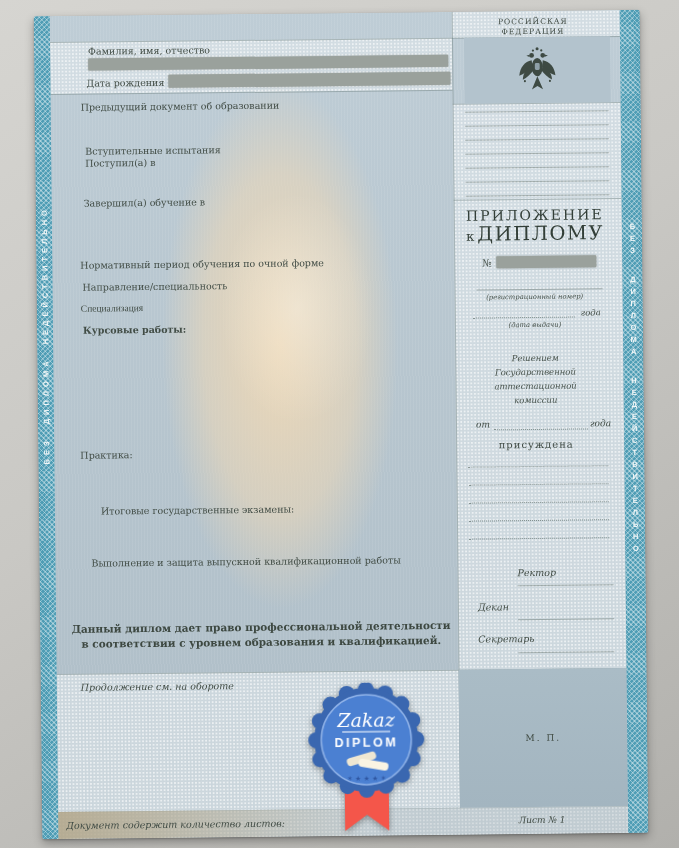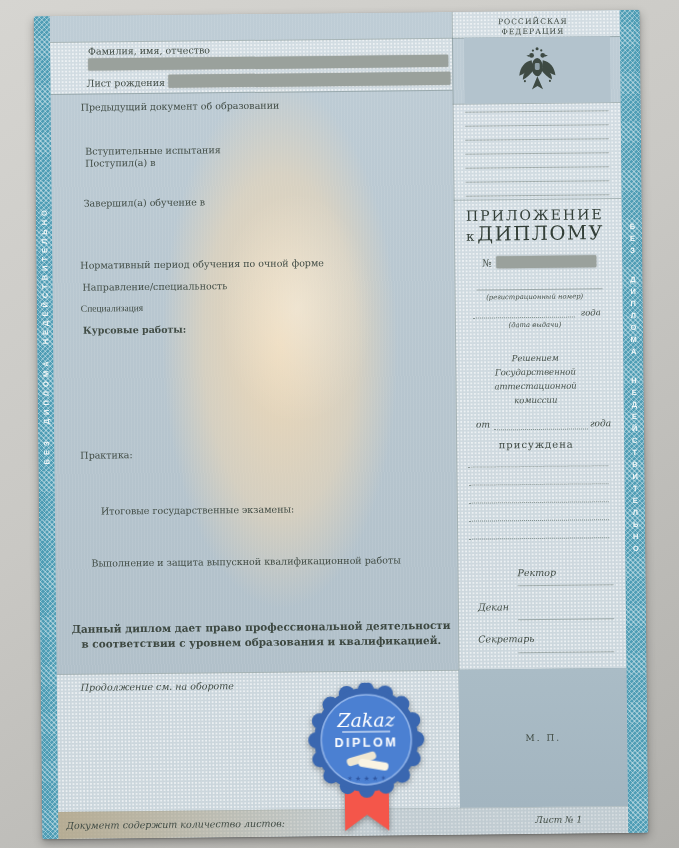--- a/index.html
+++ b/index.html
@@ -75,21 +75,21 @@
     <div class="hair" style="left:16px;top:26px;width:402px;height:1px;"></div>
     <div class="hair" style="left:16px;top:78px;width:402px;height:1px;"></div>
     <div class="hair" style="left:16px;top:658px;width:570px;height:1px;"></div>
     <div class="hair" style="left:16px;top:796px;width:570px;height:1px;"></div>
     <div class="hair" style="left:418px;top:26px;width:168px;height:1px;"></div>
     <div class="hair" style="left:418px;top:92px;width:168px;height:1px;"></div>
     <div class="hair" style="left:418px;top:188px;width:168px;height:1px;"></div>
 
     <div class="lbl" style="left:54px;top:30px;">Фамилия, имя, отчество</div>
     <div class="bar" style="left:54px;top:43px;width:360px;height:12px;"></div>
-    <div class="lbl" style="left:52px;top:62px;">Лист рождения</div>
+    <div class="lbl" style="left:52px;top:62px;">Дата рождения</div>
     <div class="bar" style="left:134px;top:60px;width:282px;height:13px;"></div>
 
     <div class="lbl" style="left:46px;top:86px;">Предыдущий документ об образовании</div>
     <div class="lbl" style="left:50px;top:130px;">Вступительные испытания</div>
     <div class="lbl" style="left:50px;top:142px;text-align:right;">Поступил(а) в</div>
     <div class="lbl" style="left:48px;top:182px;">Завершил(а) обучение в</div>
     <div class="lbl" style="left:44px;top:244px;">Нормативный период обучения по очной форме</div>
     <div class="lbl" style="left:46px;top:266px;">Направление/специальность</div>
     <div class="lbl" style="left:44px;top:288px;font-family:Liberation Serif, serif;">Специализация</div>
     <div class="lbl" style="left:46px;top:309px;font-weight:bold;">Курсовые работы:</div>
@@ -176,21 +176,21 @@
     <div class="rline" style="left:478px;top:608px;width:96px;"></div>
     <div class="lbl it" style="left:438px;top:622px;">Секретарь</div>
     <div class="rline" style="left:478px;top:641px;width:96px;"></div>
 
     <div class="mpbox">
       <div class="lbl" style="left:0;top:64px;width:168px;text-align:center;font-size:9px;letter-spacing:2px;position:absolute;">М. П.</div>
     </div>
 
     <div class="strip"></div>
     <div class="lbl it" style="left:24px;top:804px;">Документ содержит количество листов:</div>
-    <div class="lbl it" style="left:460px;top:804px;width:80px;text-align:right;font-size:9px;">Лист № 1</div>
+    <div class="lbl it" style="left:460px;top:804px;width:80px;text-align:center;font-size:9px;">Лист № 1</div>
 
     <div class="band band-left">
       <span class="band-text">БЕЗ ДИПЛОМА НЕДЕЙСТВИТЕЛЬНО</span>
     </div>
     <div class="band band-right">
       <span class="band-text">БЕЗ ДИПЛОМА НЕДЕЙСТВИТЕЛЬНО</span>
     </div>
 
     <div class="badge">
       <svg width="120" height="152" viewBox="0 0 120 152">

